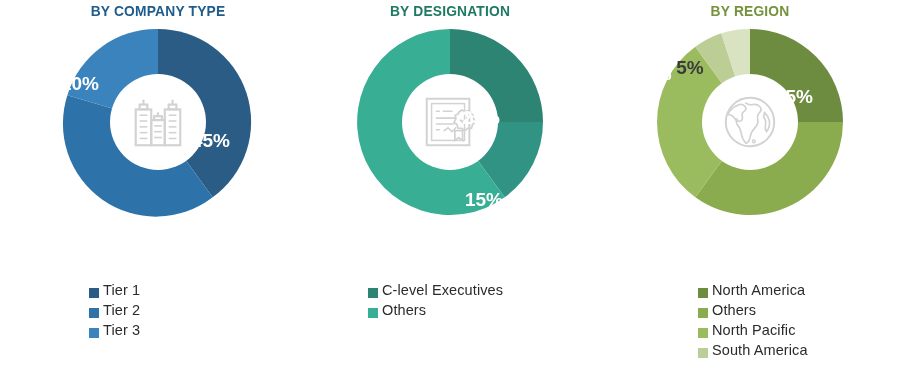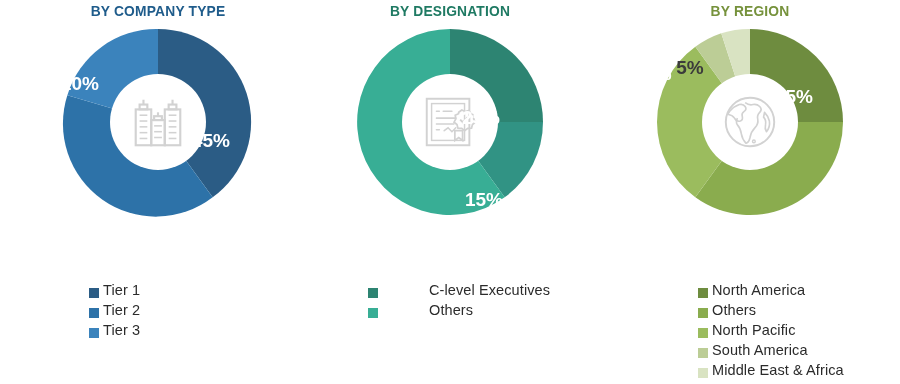--- a/index.html
+++ b/index.html
@@ -36,21 +36,21 @@
 
   .legend{position:absolute;left:0;width:300px;}
   .legend-row{display:flex;align-items:flex-end;height:19px;}
   .legend-swatch{width:10px;height:10px;flex:0 0 10px;margin-right:4px;}
   .legend-label{font-size:14.5px;color:#2b2b2b;white-space:nowrap;
     font-family:"Liberation Sans",sans-serif;letter-spacing:.1px;}
 
   #legend-company{top:278px;}
   #legend-company .legend-row{padding-left:81px;height:20px;}
   #legend-designation{top:278px;}
-  #legend-designation .legend-row{padding-left:68px;height:20px;gap:47px;}
+  #legend-designation .legend-row{padding-left:68px;height:20px;}
   #legend-region{top:278px;}
   #legend-region .legend-row{padding-left:98px;height:20px;}
 </style>
 </head>
 <body>
 
 <div class="board">
 
   <div class="panel" id="panel-company">
     <div class="chart-title" id="title-company">BY COMPANY TYPE</div>
@@ -210,20 +210,16 @@
         <span class="legend-label">Others</span>
       </div>
       <div class="legend-row">
         <span class="legend-swatch" style="background:#9BBC5E"></span>
         <span class="legend-label">North Pacific</span>
       </div>
       <div class="legend-row">
         <span class="legend-swatch" style="background:#BCCD96"></span>
         <span class="legend-label">South America</span>
       </div>
-      <div class="legend-row">
-        <span class="legend-swatch" style="background:#D9E3C2"></span>
-        <span class="legend-label">Middle East &amp; Africa</span>
-      </div>
     </div>
   </div>
 
 </div>
 
 </body></html>

